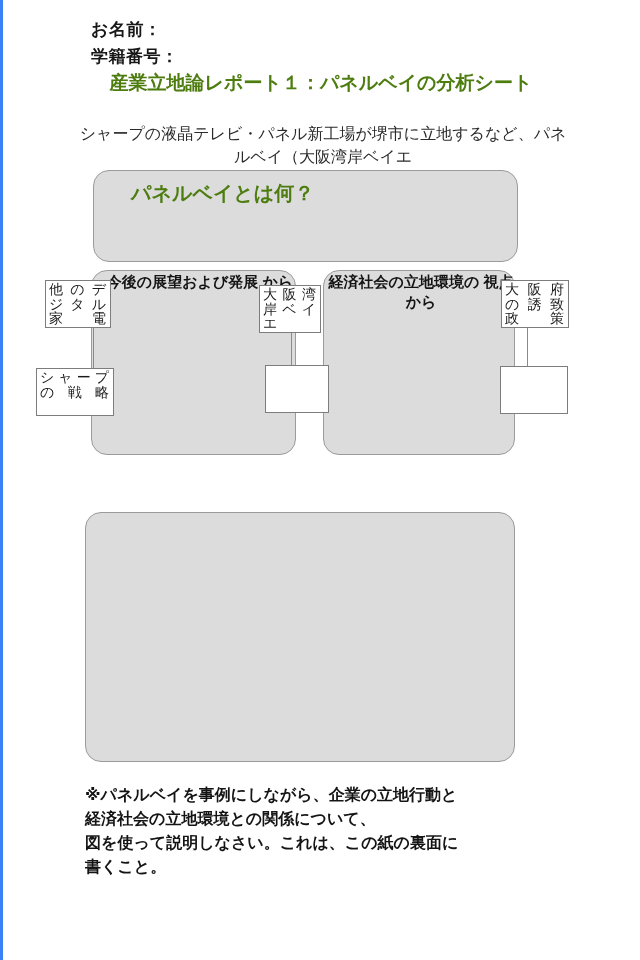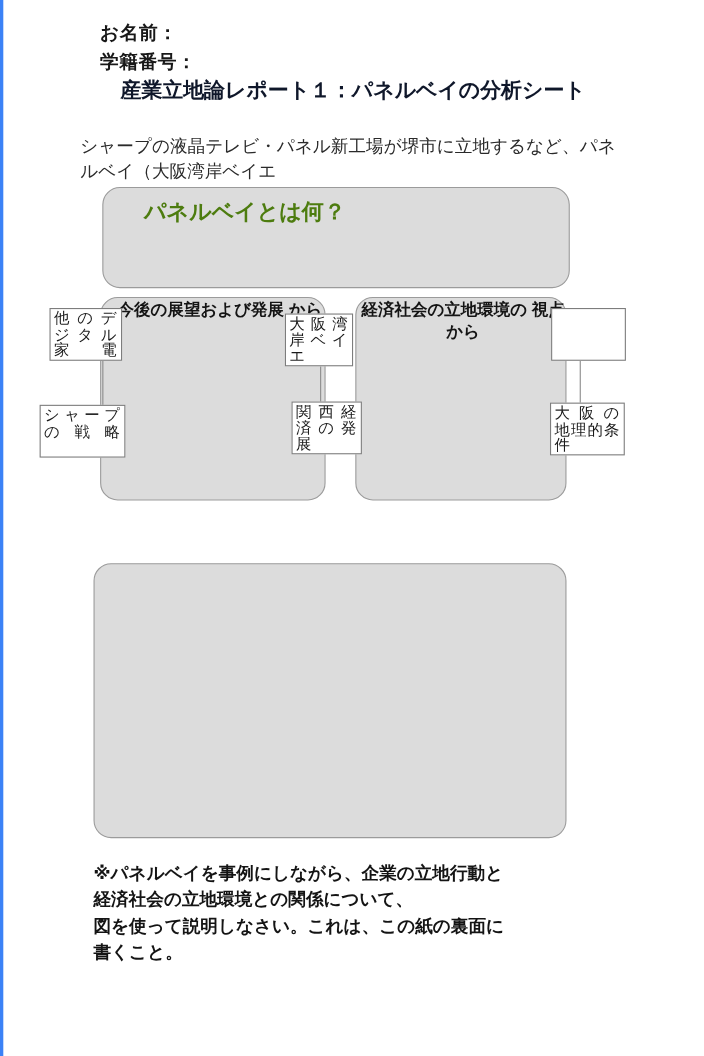--- a/index.html
+++ b/index.html
@@ -36,29 +36,29 @@
 
   #report-title {
     position: absolute;
     left: 78px;
     top: 70px;
     width: 480px;
     font-size: 19px;
     font-weight: bold;
     text-align: center;
     line-height: 1.35;
-    color: #0f172a;
+    color: #4d7c0f;
   }
   #lead-text {
     position: absolute;
     left: 70px;
     top: 122px;
     width: 500px;
     font-size: 16px;
-    text-align: left;
+    text-align: center;
     line-height: 1.45;
     color: #2a2a2a;
     font-weight: 500;
   }
 
   
   .panel {
     position: absolute;
     background: #dcdcdc;
     border: 1px solid #9b9b9b;
@@ -190,26 +190,25 @@
   <div class="factor" id="f-sharp"></div>
   <div class="factor-text" id="f-sharp-t">他のデジタル家電</div>
 
   <div class="factor" id="f-digital"></div>
   <div class="factor-text" id="f-digital-t">シャープの戦略</div>
 
   <div class="factor" id="f-china"></div>
   <div class="factor-text" id="f-china-t">大阪湾岸ベイエ</div>
 
   <div class="factor" id="f-kansai"></div>
-  <div class="factor-text" id="f-kansai-t">関西経済の発展</div>
 
   <div class="factor" id="f-policy"></div>
+  <div class="factor-text" id="f-policy-t">大阪府の誘致政策</div>
 
   <div class="factor" id="f-geo"></div>
-  <div class="factor-text" id="f-geo-t">大阪の地理的条件</div>
 
   <div class="panel" id="panel-future"></div>
 
   <div id="footer-note">※パネルベイを事例にしながら、企業の立地行動と
 経済社会の立地環境との関係について、
 図を使って説明しなさい。これは、この紙の裏面に
 書くこと。</div>
 
 </div>
 

